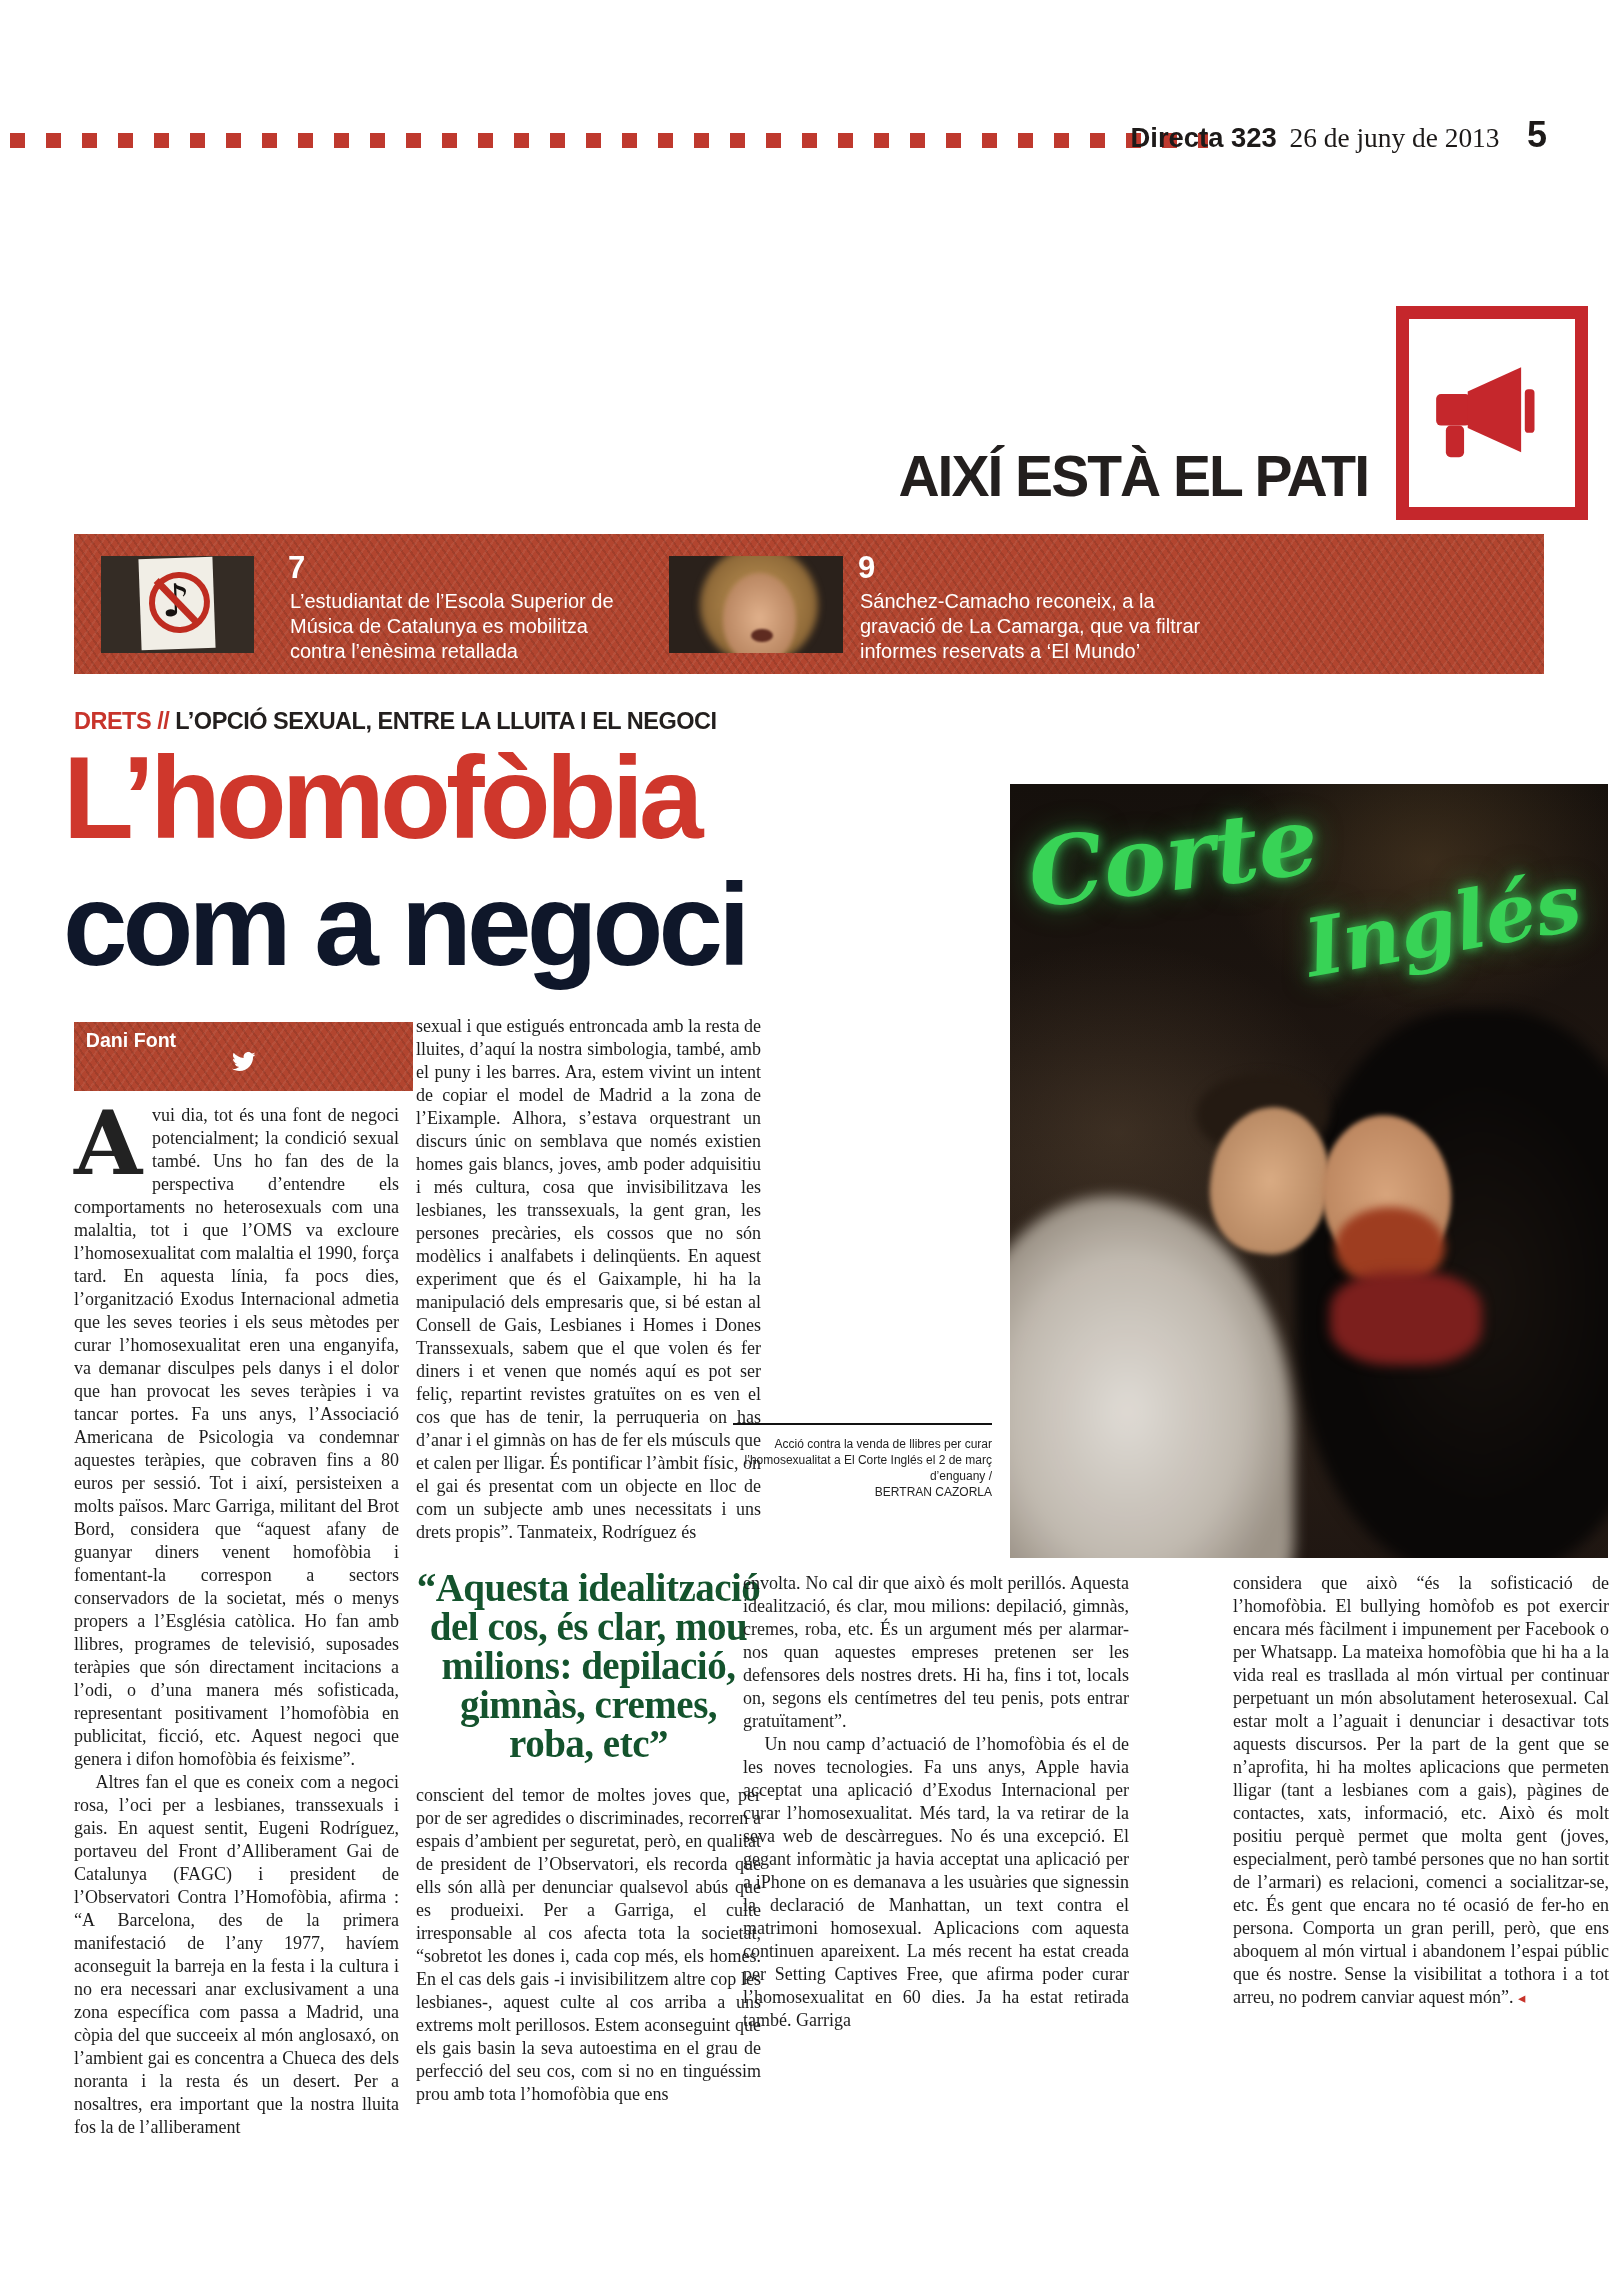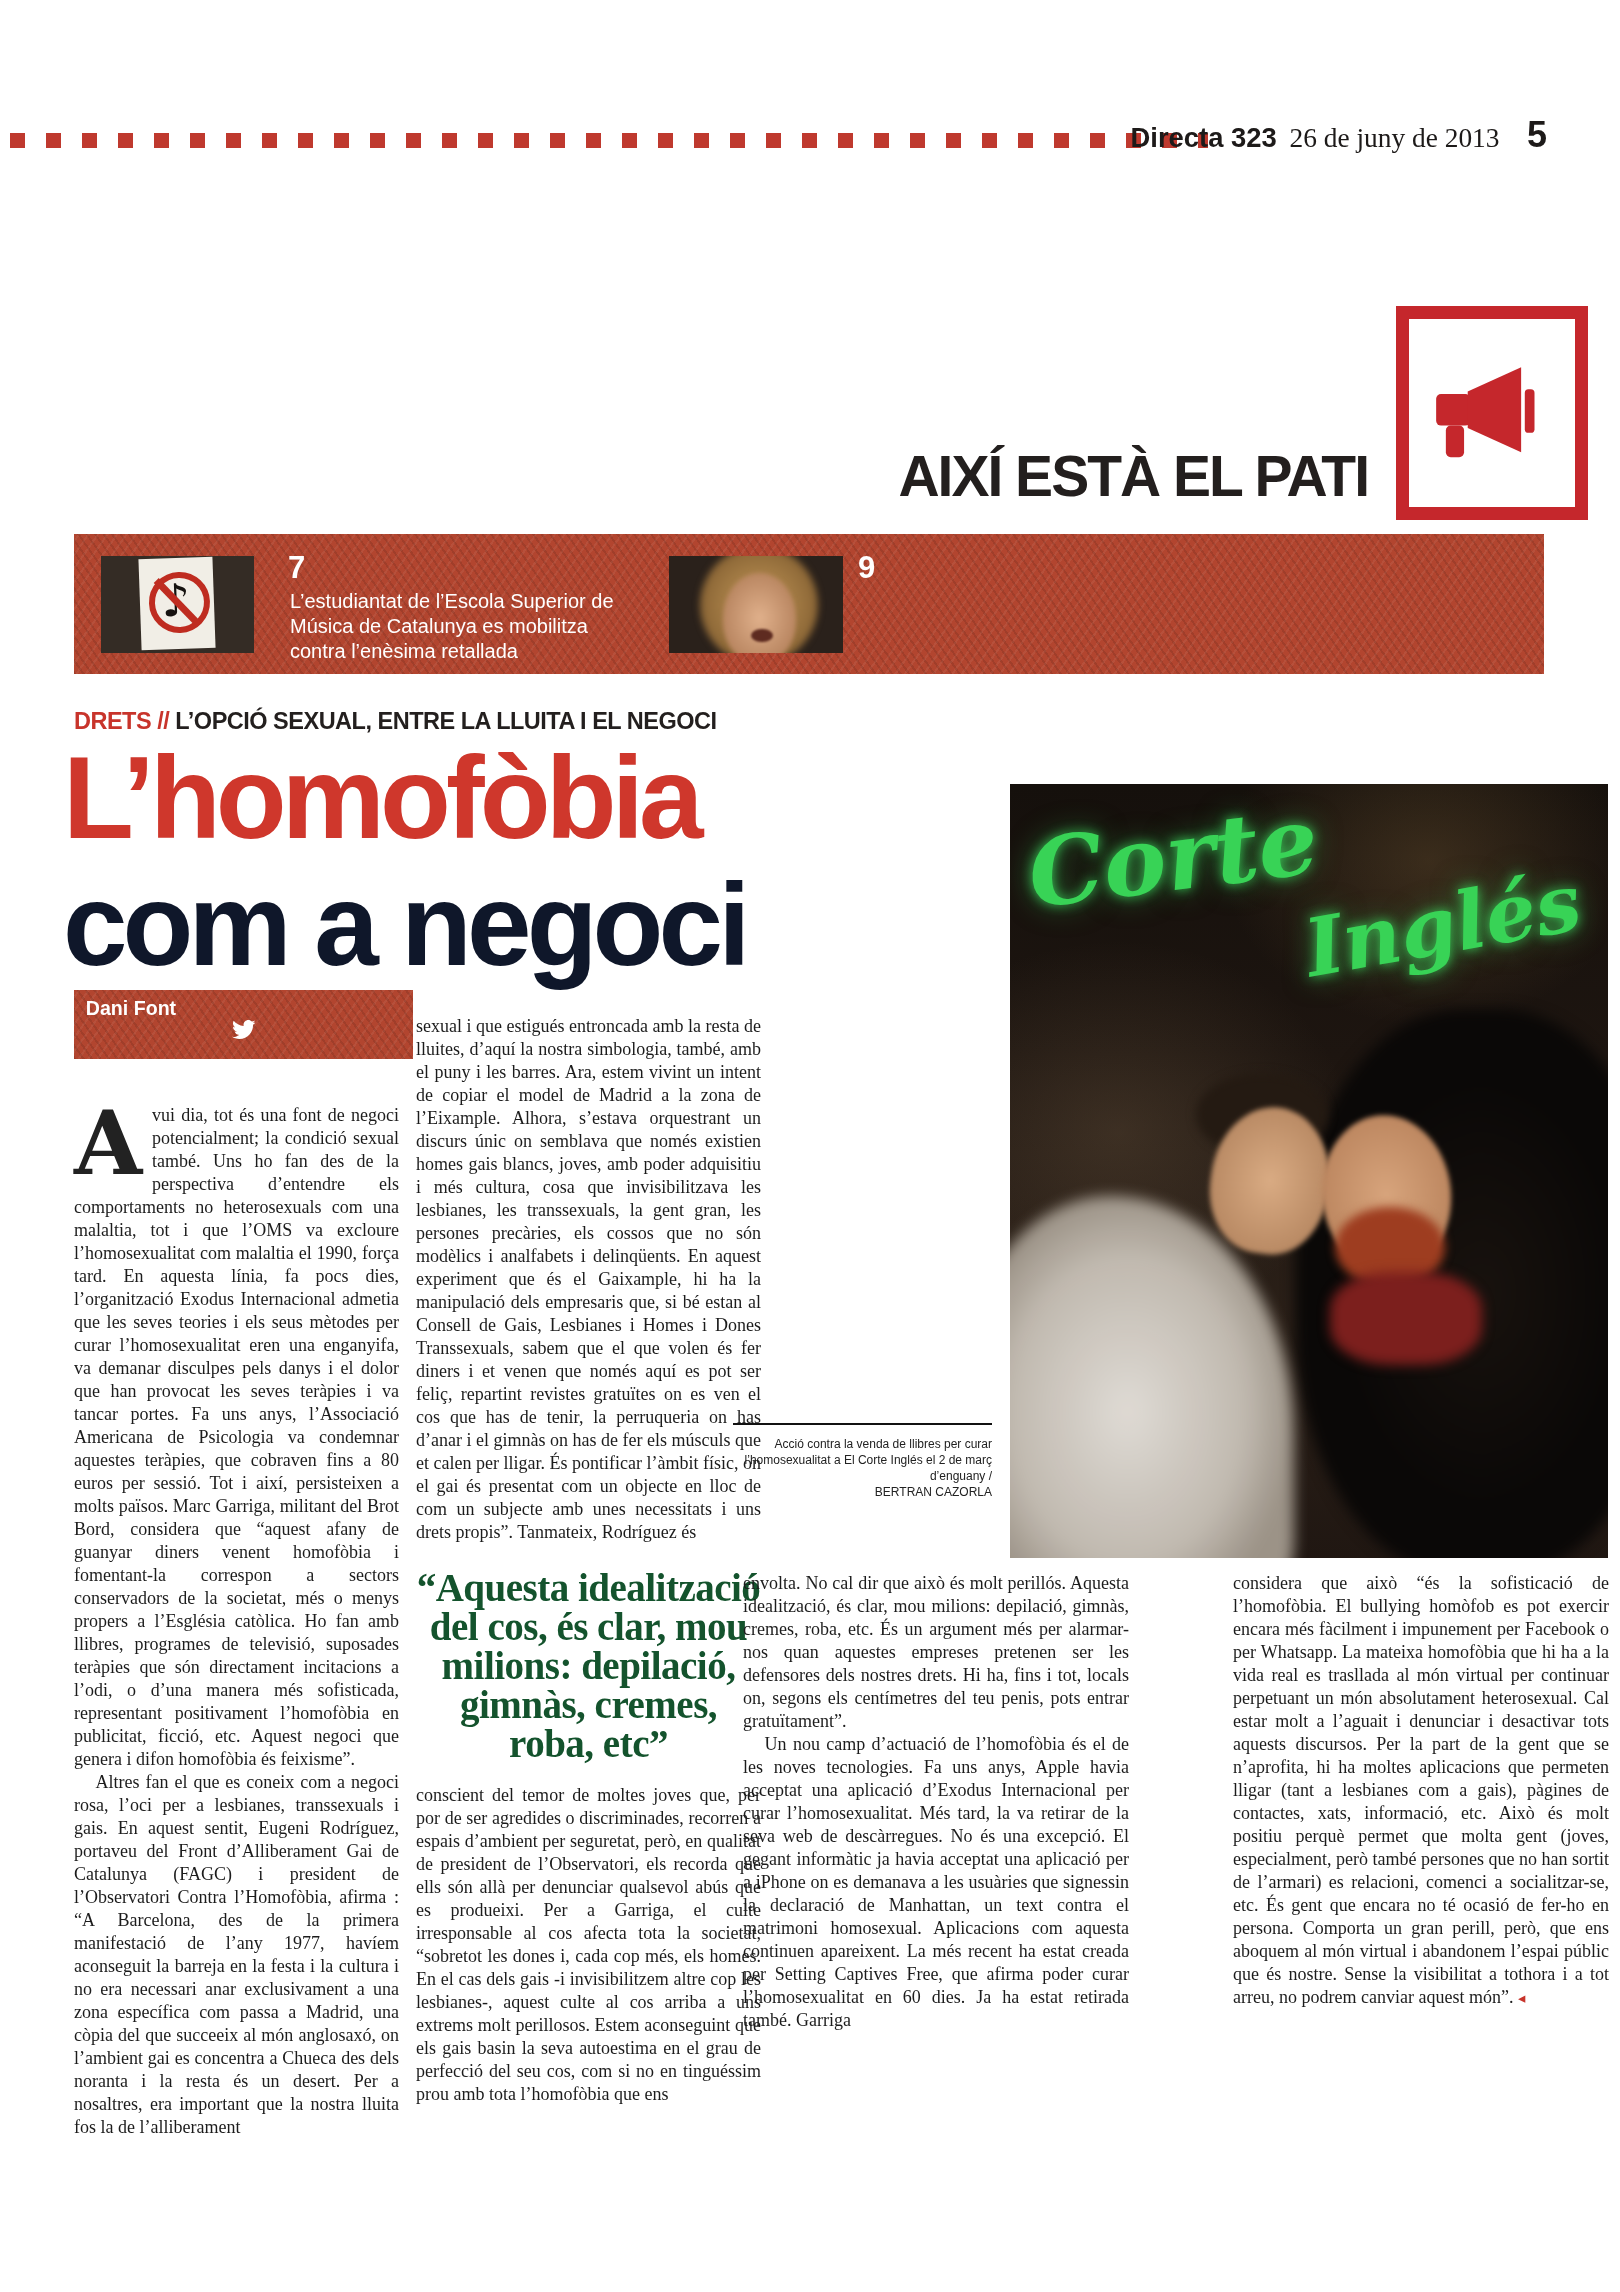--- a/index.html
+++ b/index.html
@@ -68,21 +68,21 @@
     background:radial-gradient(closest-side,#d7a47c,#bd8760);filter:blur(2.9px);transform:rotate(-6deg);}
   .beard{position:absolute;left:325px;top:423px;width:110px;height:80px;background:#9e3d20;border-radius:50%;filter:blur(4.9px);}
   .scarf{position:absolute;left:320px;top:488px;width:152px;height:93px;background:#7c1f1d;border-radius:40%;filter:blur(5.9px);}
 
   
   .caption{position:absolute;left:733px;top:1423px;width:259px;border-top:2.9px solid #111;padding-top:11.8px;
     text-align:right;font-family:"Liberation Sans",sans-serif;font-size:12px;line-height:1.33;color:#222;}
   .caption .credit{display:block;}
 
   
-  .byline{position:absolute;left:74px;top:990px;width:339px;height:69px;box-sizing:border-box;
+  .byline{position:absolute;left:74px;top:1022px;width:339px;height:69px;box-sizing:border-box;
     padding:6.9px 11.8px;background-color:#b2452f;color:#fff;font-family:"Liberation Sans",sans-serif;
     background-image:repeating-linear-gradient(55deg,rgba(0,0,0,.10) 0 2px,transparent 2px 6.9px),
                      repeating-linear-gradient(-55deg,rgba(255,255,255,.06) 0 2px,transparent 2px 7.8px);}
   .byline-author{display:block;font-weight:bold;font-size:19.6px;line-height:23.5px;}
   .byline-handle{display:flex;align-items:center;gap:6.9px;font-size:18.6px;line-height:25.5px;flex-direction:column;}
 
   
   .bodycol{position:absolute;font-family:"Liberation Serif",serif;font-size:18px;line-height:23px;
     color:#1c1c1c;text-align:justify;}
   .bodycol p{margin:0;}
@@ -134,20 +134,21 @@
     </div>
     <div class="num" style="left:214px;top:17.6px">7</div>
     <div class="btxt" style="left:216px;top:55px">L’estudiantat de l’Escola Superior de Música de Catalunya es mobilitza contra l’enèsima retallada</div>
 
     <div class="thumb thumb2">
       <div class="face-hair"></div>
       <div class="face-skin"></div>
       <div class="face-mouth"></div>
     </div>
     <div class="num" style="left:784px;top:17.6px">9</div>
+    <div class="btxt" style="left:786px;top:55px">Sánchez-Camacho reconeix, a la gravació de La Camarga, que va filtrar informes reservats a ‘El Mundo’</div>
   </div>
 
   <div class="kicker"><span class="red">DRETS //</span><span> L’OPCIÓ SEXUAL, ENTRE LA LLUITA I EL NEGOCI</span></div>
 
   <h1 class="headline" style="margin:0;font-weight:bold">
     <span class="hl1">L’homofòbia</span>
     <span class="hl2">com a negoci</span>
   </h1>
 
   <div class="photo">

